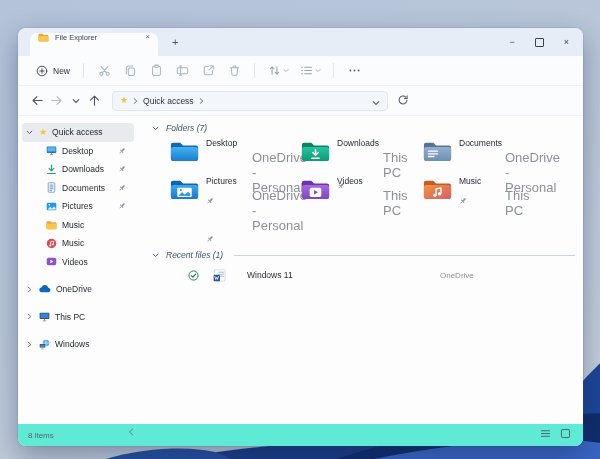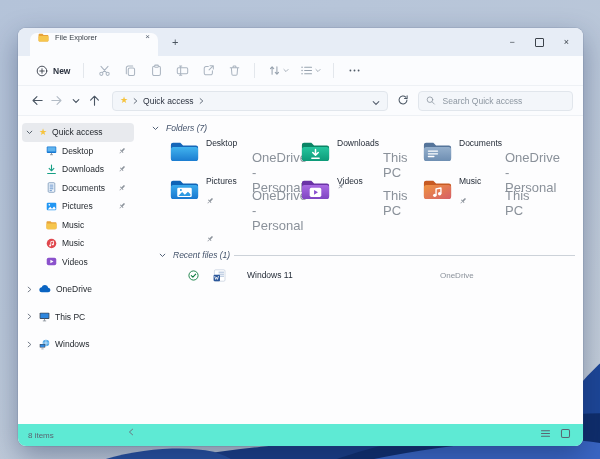--- a/index.html
+++ b/index.html
@@ -24,21 +24,21 @@
   .tab-title{font-size:7.5px;color:#3a4048;flex:1;}
   .tab-close{font-size:8px;color:#5a6472;line-height:1;}
   .newtab{position:absolute;left:154px;top:9px;font-size:11px;color:#4a545f;line-height:1;}
   .winctl{position:absolute;right:14px;top:0;height:28px;display:flex;align-items:center;gap:20px;}
   .winctl span{font-size:9px;color:#3c434b;line-height:1;}
   .maxbox{width:7px;height:7px;border:1px solid #3c434b;border-radius:1px;display:inline-block;}
 
   
   .toolbar{position:absolute;left:0;top:28px;right:0;height:30px;background:#fbfcfe;
     display:flex;align-items:center;padding:0 12px;box-sizing:border-box;border-bottom:1px solid #eef1f5;}
-  .btn-new{display:flex;align-items:center;gap:5px;font-size:8.5px;color:#2c3340;padding:3px 6px;border-radius:4px;font-weight:bold;}
+  .btn-new{display:flex;align-items:center;gap:5px;font-size:8.5px;color:#2c3340;padding:3px 6px;border-radius:4px;}
   .tb-sep{width:1px;height:15px;background:#e3e7ec;margin:0 7px;}
   .tb-ico{width:26px;display:flex;justify-content:center;align-items:center;}
   .tb-drop{width:32px;display:flex;justify-content:center;align-items:center;gap:2px;}
   .ico{display:inline-flex;}
 
   
   .addrrow{position:absolute;left:0;top:58px;right:0;height:30px;background:#fbfcfe;
     display:flex;align-items:center;padding:0 10px;box-sizing:border-box;border-bottom:1px solid #eef1f5;}
   .nav-ico{width:19px;display:flex;justify-content:center;}
   .addr-field{width:276px;height:20px;background:#f3f6fa;border:1px solid #e1e6ec;border-radius:4px;
@@ -222,27 +222,20 @@
               <path d="M1.2 1.6L4 4.4l2.8-2.8"></path>
             </svg>
         </span>
       </div>
       <span class="refresh">
         <svg class="ico" width="12" height="12" viewBox="0 0 14 14" fill="none" stroke="#4a5663" stroke-width="1.2" stroke-linecap="round" stroke-linejoin="round">
           <path d="M11.6 7A4.6 4.6 0 1 1 10.2 3.7"></path>
             <path d="M11.8 2.2v3h-3"></path>
         </svg>
       </span>
-      <div class="search-field">
-        <svg class="ico" width="11" height="11" viewBox="0 0 13 13" fill="none" stroke="#8d97a1" stroke-width="1.1" stroke-linecap="round">
-          <circle cx="5.4" cy="5.4" r="3.8"></circle>
-            <path d="M8.4 8.4l3 3"></path>
-        </svg>
-        <input placeholder="Search Quick access" style="">
-      </div>
     </div>
 
     <div class="bodyarea">
 
       <div class="sidebar">
         <div class="side-row sel">
           <span class="expander">
             <svg width="7" height="5" viewBox="0 0 8 6" fill="none" stroke="#4a5663" stroke-width="1.1" stroke-linecap="round">
                 <path d="M1.2 1.4L4 4.2 6.8 1.4"></path>
               </svg>
@@ -516,21 +509,21 @@
             <path d="M14.4 18.8v-7l5.4-1v6.4" stroke="#fff" stroke-width="1.5" fill="none" stroke-linejoin="round"></path>
             <circle cx="13" cy="18.9" r="1.9" fill="#fff"></circle>
               <circle cx="18.4" cy="17.2" r="1.9" fill="#fff"></circle>
           </svg>
           <div class="tmeta">
             <div class="tname">Music</div>
             <div class="tloc">This PC</div>
           </div>
         </div>
 
-        <div class="sec-hdr" style="left:21px;top:134px;">
+        <div class="sec-hdr" style="left:14px;top:134px;">
           <svg class="ico" width="7" height="5" viewBox="0 0 8 6" fill="none" stroke="#44536b" stroke-width="1.1" stroke-linecap="round">
               <path d="M1.2 1.4L4 4.2 6.8 1.4"></path>
             </svg>
           <span>Recent files (1)</span>
         </div>
         <div class="rule" style="left:96px;right:8px;top:139px;"></div>
 
         <div class="file-row" style="left:50px;top:150px;height:18px;">
           <svg class="ico" width="11" height="11" viewBox="0 0 12 12">
             <circle cx="6" cy="6" r="5" fill="#fff" stroke="#107c41" stroke-width="1"></circle>

